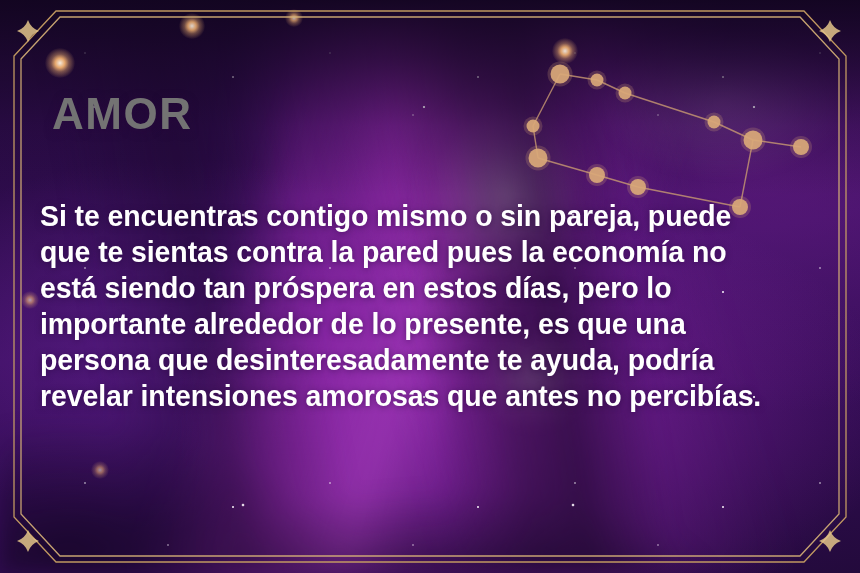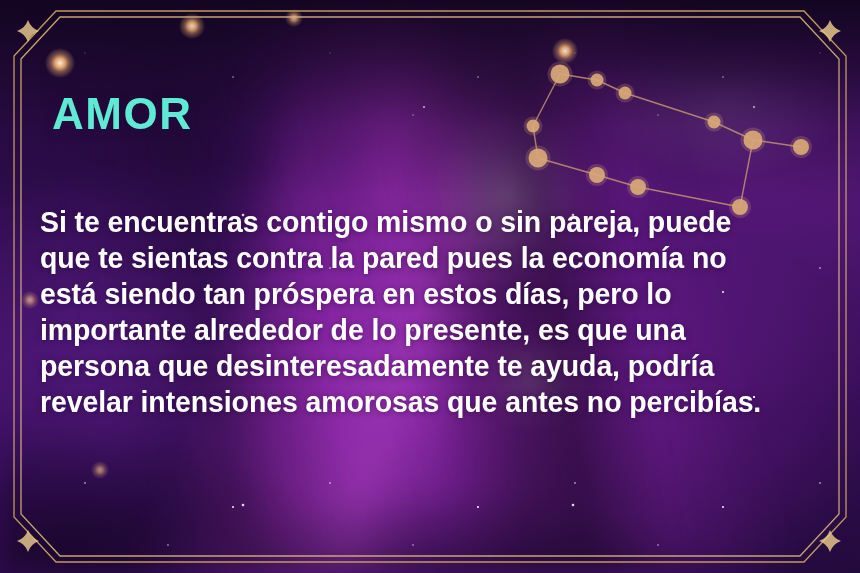--- a/index.html
+++ b/index.html
@@ -132,26 +132,26 @@
   }
 
   
   #content {
     position: absolute;
     left: 40px;
     top: 92px;
     width: 790px;
   }
   #title {
-    color: #5eead4;
+    color: #737373;
     font-size: 44px;
     font-weight: 700;
     letter-spacing: 1.5px;
     line-height: 1;
-    margin: 0 0 6px 12px;
+    margin: 0 0 0 12px;
     text-shadow: 0 2px 10px rgba(40,5,60,.55);
   }
   #body-text {
     margin: 0;
     padding-top: 62px;
     color: #ffffff;
     font-size: 29.5px;
     font-weight: 600;
     line-height: 36px;
     letter-spacing: -0.1px;

